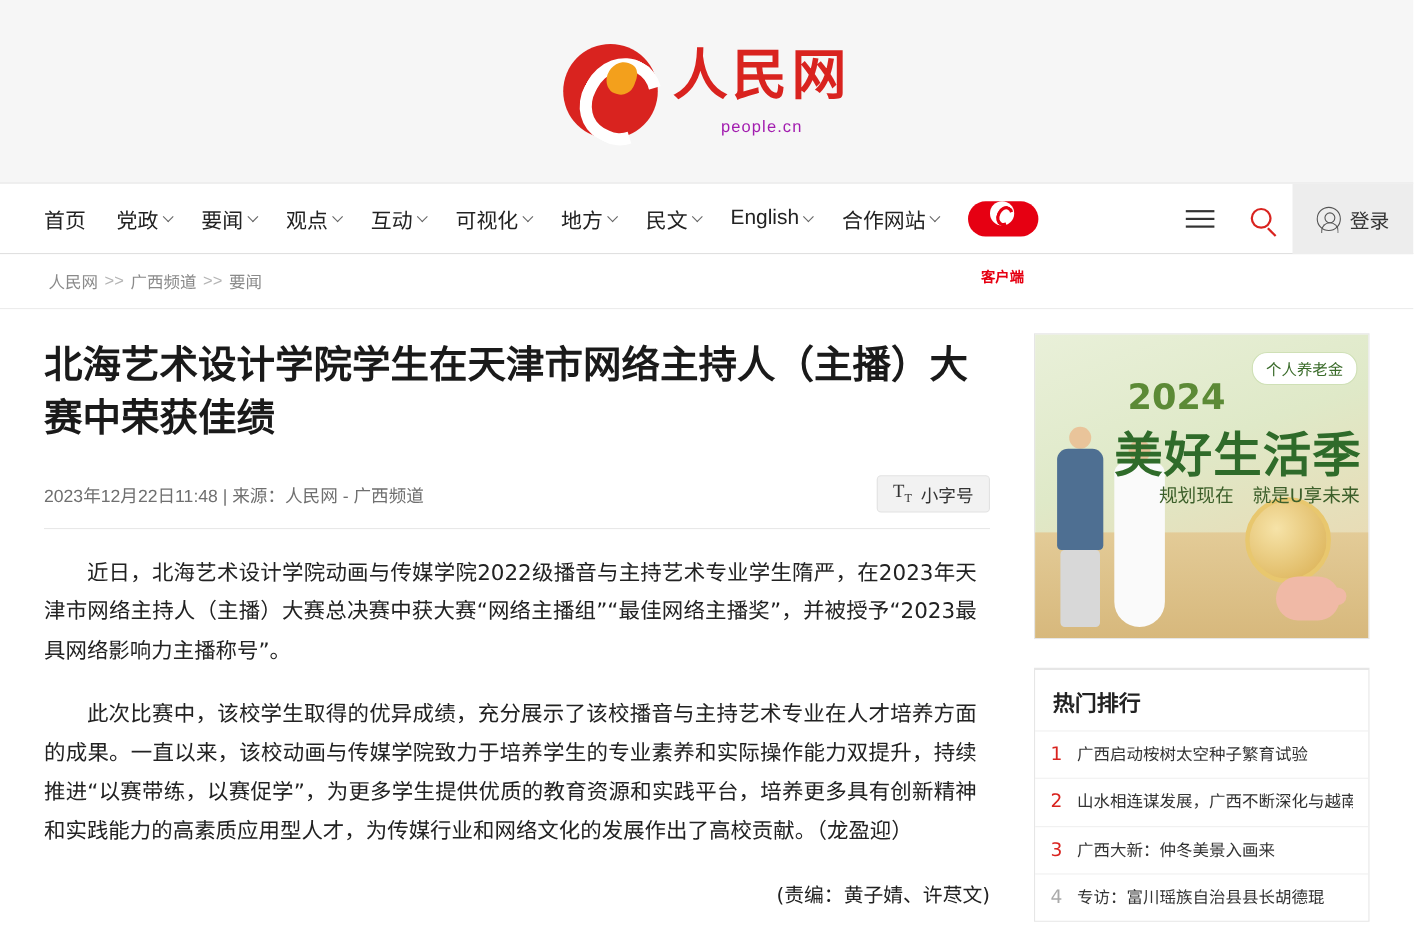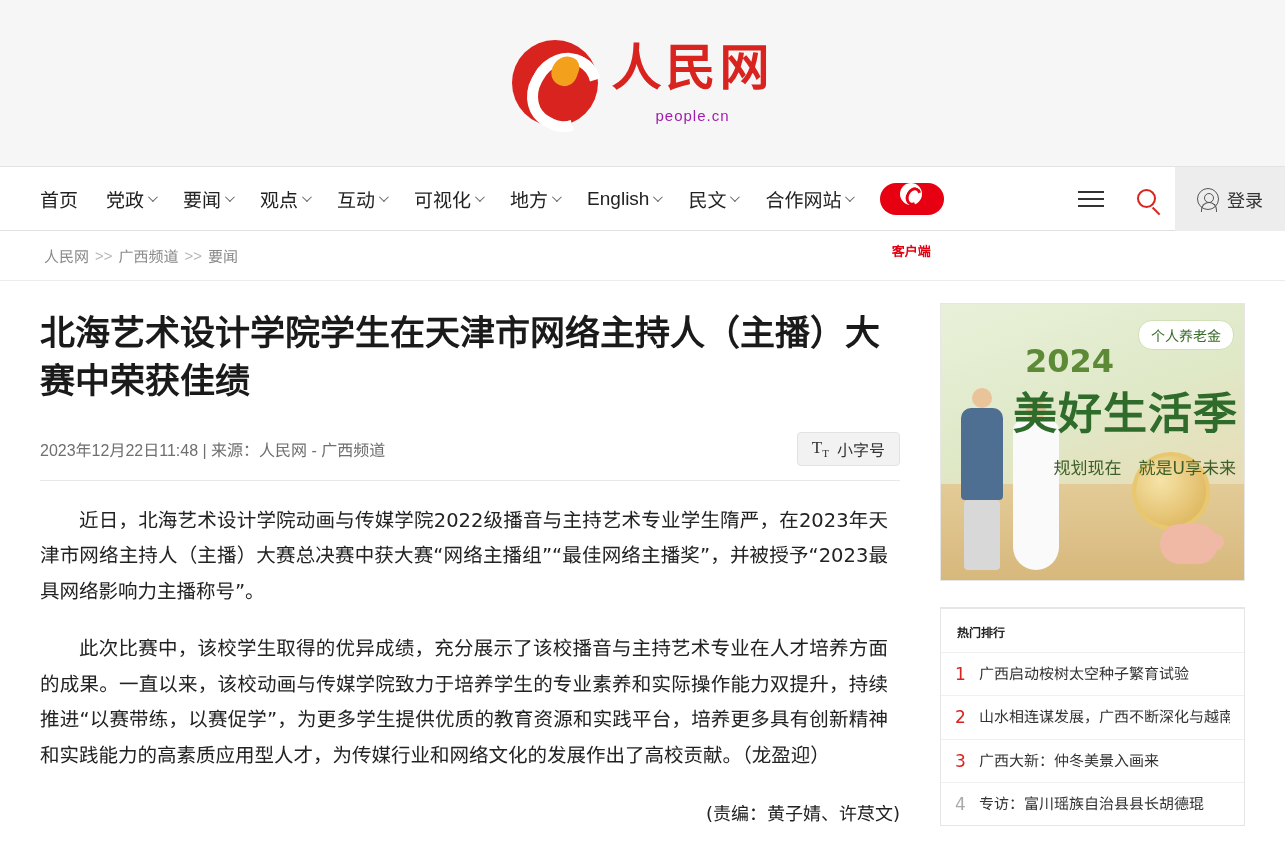--- a/index.html
+++ b/index.html
@@ -254,21 +254,21 @@
     font-family: "DejaVu Sans", sans-serif;
   }
   .promo .big {
     position: absolute; top: 74px; right: 6px;
     font-size: 44px; font-weight: bold; color: #2f6b2a;
     letter-spacing: 1px;
     font-family: "DejaVu Sans", sans-serif;
     white-space: nowrap;
   }
   .promo .sub {
-    position: absolute; top: 150px; right: 8px;
+    position: absolute; top: 132px; right: 8px;
     font-size: 17px; color: #3c5f2a; white-space: nowrap;
     font-family: "DejaVu Sans", sans-serif;
   }
   .promo .ground {
     position: absolute; left: 0; bottom: 0; width: 100%; height: 96px;
     background: linear-gradient(180deg,#e3cb97,#d7b87c);
   }
   .fig {
     position: absolute; bottom: 10px;
   }
@@ -295,21 +295,21 @@
   }
 
   .rank-box {
     width: 305px;
     margin-top: 26px;
     border: 1px solid #e6e6e6;
     border-top: 2px solid #e6e6e6;
     padding: 14px 0 0 0;
   }
   .rank-title {
-    font-size: 12px; font-weight: bold; color: #222;
+    font-size: 20px; font-weight: bold; color: #222;
     padding: 0 16px 12px 16px;
     font-family: "DejaVu Sans", sans-serif;
   }
   .rank-item {
     display: flex; align-items: flex-start; gap: 10px;
     padding: 11px 14px;
     border-top: 1px solid #f0f0f0;
     cursor: pointer;
   }
   .rank-num {
@@ -360,25 +360,25 @@
     </div>
     <div class="nav-item">
       <span>可视化</span>
       <i class="caret"></i>
     </div>
     <div class="nav-item">
       <span>地方</span>
       <i class="caret"></i>
     </div>
     <div class="nav-item">
+      <span>民文</span>
+      <i class="caret"></i>
+    </div>
+    <div class="nav-item">
       <span>English</span>
-      <i class="caret"></i>
-    </div>
-    <div class="nav-item">
-      <span>民文</span>
       <i class="caret"></i>
     </div>
     <div class="nav-item">
       <span>合作网站</span>
       <i class="caret"></i>
     </div>
 
     <div class="app-badge">
       <span class="dot"></span>
       <span class="b1">人民网+</span>

